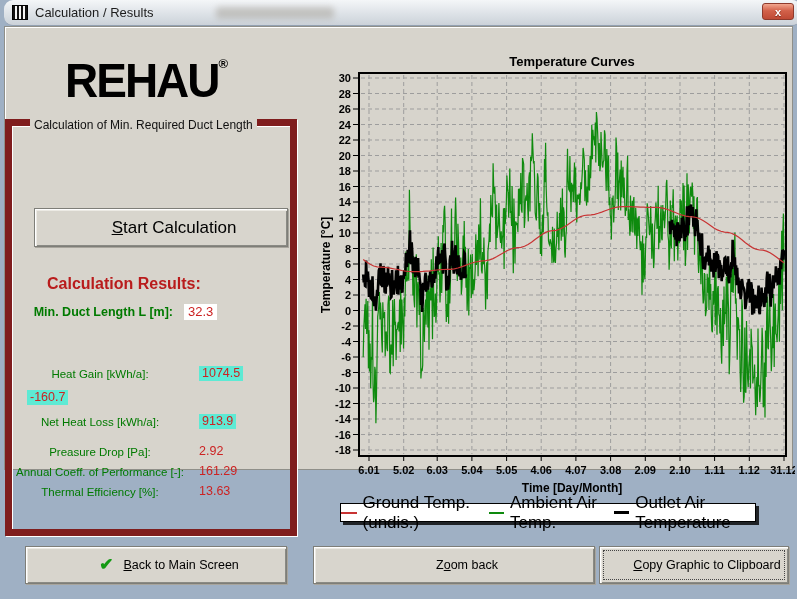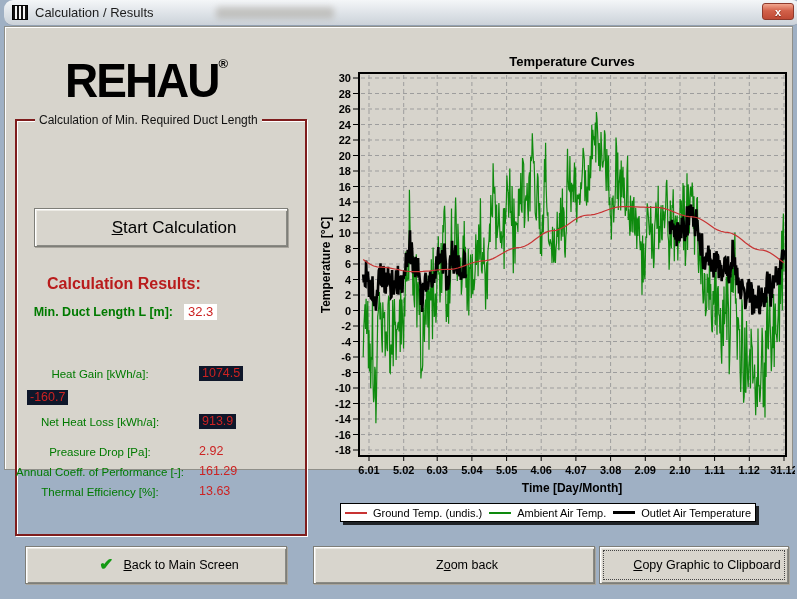--- a/index.html
+++ b/index.html
@@ -15,58 +15,58 @@
   .close-btn{position:absolute;right:7px;top:3px;width:32px;height:17px;border:1px solid #8e3a2c;
     border-radius:3px;background:linear-gradient(#f2a68e,#d2614a 45%,#bf4a35);color:#fff;
     font-size:11px;font-weight:bold;line-height:14px;text-align:center;padding:0;cursor:pointer;
     text-shadow:0 1px 1px #7c2518;}
   .client{position:absolute;left:4px;top:26px;width:789px;height:444px;background:#d7d4cc;
     border:1px solid #8f8f89;box-shadow:inset 1px 1px 0 #ffffff;}
   
   .logo{position:absolute;left:60px;top:14px;color:#000;font-weight:900;font-size:46px;
     letter-spacing:-2px;transform:scaleY(1.04);line-height:46px;}
   .logo sup{font-size:13px;font-weight:700;vertical-align:28px;letter-spacing:0;}
-  .groupbox{position:absolute;left:10px;top:92px;width:292px;height:417px;
-    border:2px solid #7f1d1d;box-shadow:inset 1px 1px 0 #fff, 1px 1px 0 #fff;text-decoration:underline;}
+  .groupbox{position:absolute;left:0;top:92px;width:292px;height:417px;
+    border:7px solid #7f1d1d;box-shadow:inset 1px 1px 0 #fff, 1px 1px 0 #fff;text-decoration:underline;}
   .groupbox-label{position:absolute;left:18px;top:-8px;background:#d7d4cc;padding:0 4px;
     font-size:12px;color:#111;}
   .btn3d{background:#d8d5cd;border:1px solid #7e7e78;color:#000;cursor:pointer;
     box-shadow:inset 1px 1px 0 #ffffff,inset 2px 2px 0 #eceae4,inset -1px -1px 0 #8a8a84,1px 1px 0 #a8a59d;padding-left:32px;}
   .start-btn{position:absolute;left:29px;top:181px;width:254px;height:39px;font-size:17px;}
   .results-heading{position:absolute;left:42px;top:248px;font-size:16px;font-weight:bold;
     color:#b91c1c;}
   .minduct-row{position:absolute;left:0;top:277px;width:292px;display:flex;align-items:center;}
   .minduct-label{width:168px;text-align:right;font-size:12.5px;font-weight:bold;color:#007a00;}
   .minduct-value{margin-left:11px;font-size:13px;color:#cc2222;background:#fff;padding:0 4px;line-height:16px;}
   .rgroup{position:absolute;left:9px;width:290px;}
   .rgroup1{top:339px;} .rgroup2{top:417px;}
   .rrow{display:flex;align-items:center;height:15px;}
   .rgroup1 .rrow{margin-bottom:9px;} .rgroup2 .rrow{margin-bottom:5px;}
   .rlabel{width:172px;text-align:center;font-size:11.5px;color:#007a00;}
   .rvalue{margin-left:13px;font-size:12.5px;color:#cc2222;line-height:15px;}
-  .rvalue.boxed{background:#0f172a;padding:0 3px;}
+  .rvalue.boxed{background:#5eead4;padding:0 3px;}
   
   .footer-btn{position:absolute;top:519px;height:38px;font-size:12.5px;}
   .back-btn{left:20px;width:262px;display:flex;align-items:center;justify-content:center;gap:10px;}
   .zoomback-btn{left:308px;width:282px;}
   .copy-btn{left:594px;width:190px;outline:1px dotted #444;outline-offset:-5px;}
   .check-icon{color:#149a14;font-size:17px;font-weight:bold;line-height:14px;}
   u{text-decoration:underline;}
   
   .chart-svg{position:absolute;left:314px;top:24px;}
   .grid{stroke:#9d9d9d;stroke-width:1;stroke-dasharray:4 3;fill:none;}
   .tick{stroke:#000;stroke-width:1;}
   .frame{fill:none;stroke:#000;stroke-width:2;}
   text{fill:#000;}
   .ytick-label,.xtick-label{font-size:11px;font-weight:bold;}
   .ctitle{font-size:13px;font-weight:bold;}
   .axis-title{font-size:12px;font-weight:bold;}
   .legend{position:absolute;left:335px;top:476px;width:416px;height:19px;background:#fff;
     border:1px solid #000;box-shadow:3px 3px 0 rgba(0,0,0,.8);display:flex;align-items:center;
-    justify-content:center;gap:7px;font-size:11px;color:#000;}
+    justify-content:center;gap:7px;font-size:17px;color:#000;}
   .legend-item{display:flex;align-items:center;gap:6px;}
   .sw{display:inline-block;height:2px;width:22px;}
 </style>
 </head>
 <body>
 
 <div class="window">
   <div class="titlebar">
     <span class="win-icon"></span>
     <span class="title-text">Calculation / Results</span>

